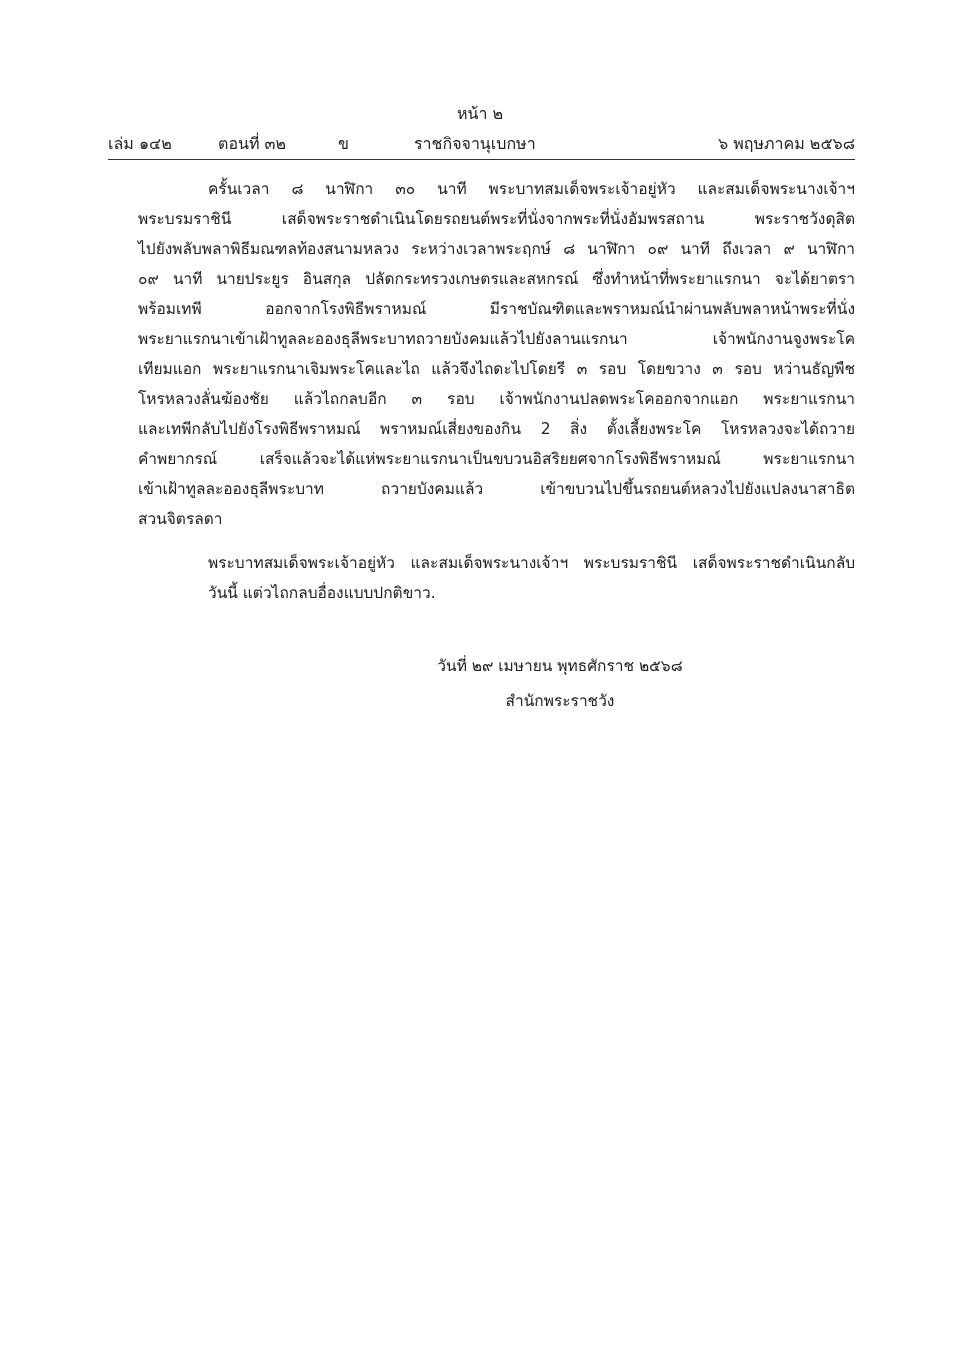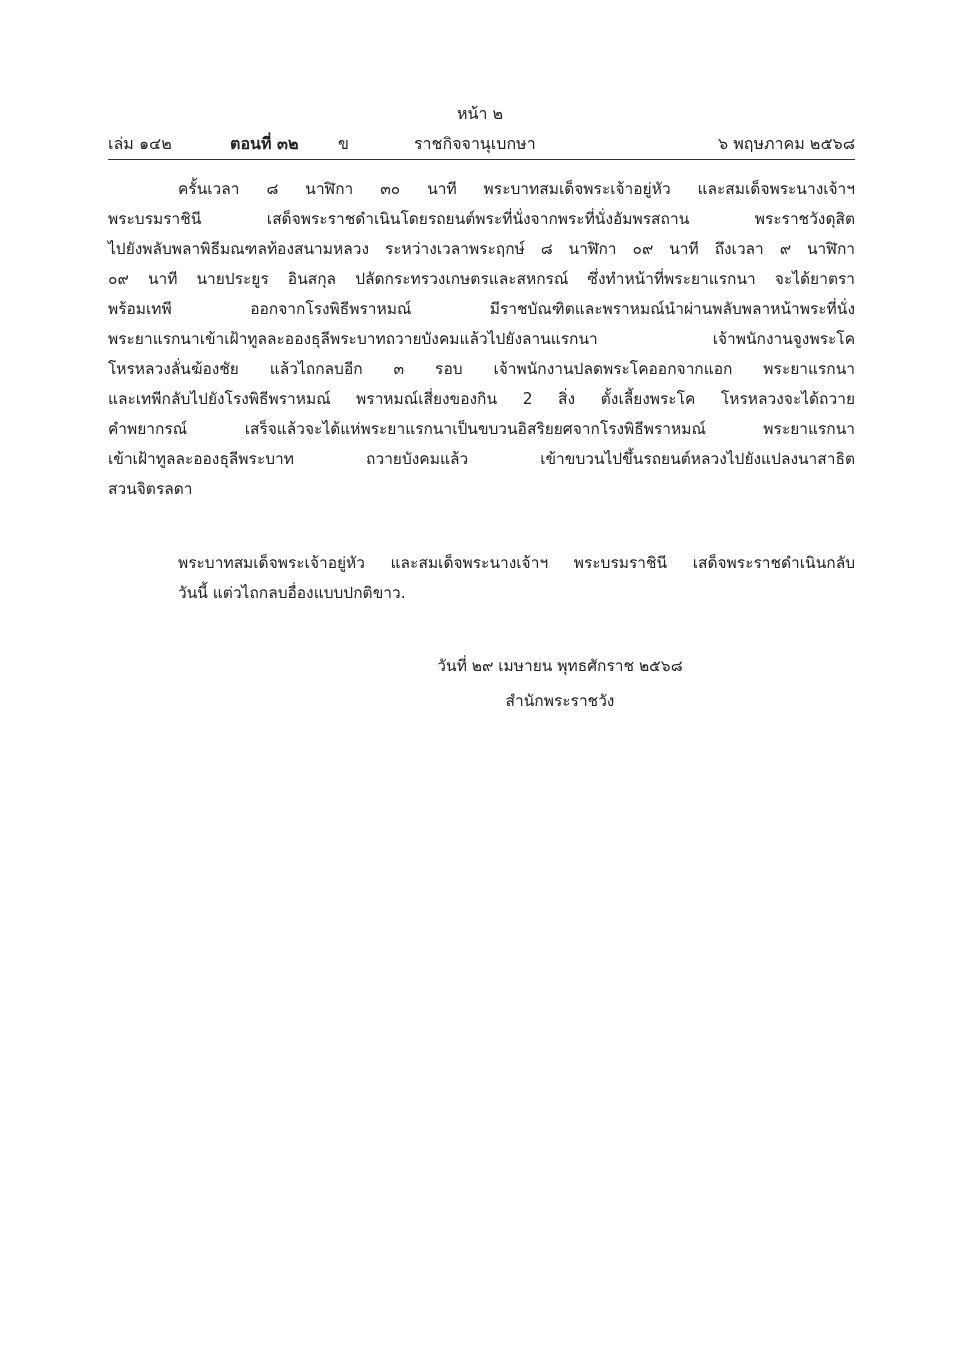--- a/index.html
+++ b/index.html
@@ -60,20 +60,21 @@
       line-height: 30px;
       margin: 0;
     }
     .line {
       display: block;
       white-space: nowrap;
       text-align: justify;
       text-align-last: justify;
       height: 30px;
       overflow: visible;
+      margin-left: 30px;
     }
     .line.last {
       text-align-last: left;
     }
     .indent {
       padding-left: 70px;
     }
     .para2 {
       left: 178px;
       width: 677px;
@@ -89,35 +90,36 @@
   </style>
 </head>
 <body>
 
 <div class="page">
 
   <div class="page-number">หน้า ๒</div>
 
   <div class="header-row">
     <span style="left:0px;">เล่ม ๑๔๒</span>
-    <span style="left:122px;font-weight:bold;">ตอนที่ ๓๒</span>
+    <span style="left:110px;">ตอนที่ ๓๒</span>
     <span style="left:230px;">ข</span>
     <span style="left:306px;">ราชกิจจานุเบกษา</span>
     <span style="right:0px;">๖ พฤษภาคม ๒๕๖๘</span>
   </div>
 
   <div class="rule"></div>
 
   <div class="body-text" style="top:174px;">
     <span class="line indent">ครั้นเวลา ๘ นาฬิกา ๓๐ นาที พระบาทสมเด็จพระเจ้าอยู่หัว และสมเด็จพระนางเจ้าฯ</span>
     <span class="line">พระบรมราชินี เสด็จพระราชดำเนินโดยรถยนต์พระที่นั่งจากพระที่นั่งอัมพรสถาน พระราชวังดุสิต</span>
     <span class="line">ไปยังพลับพลาพิธีมณฑลท้องสนามหลวง ระหว่างเวลาพระฤกษ์ ๘ นาฬิกา ๐๙ นาที ถึงเวลา ๙ นาฬิกา</span>
     <span class="line">๐๙ นาที นายประยูร อินสกุล ปลัดกระทรวงเกษตรและสหกรณ์ ซึ่งทำหน้าที่พระยาแรกนา จะได้ยาตรา</span>
     <span class="line">พร้อมเทพี ออกจากโรงพิธีพราหมณ์ มีราชบัณฑิตและพราหมณ์นำผ่านพลับพลาหน้าพระที่นั่ง</span>
     <span class="line">พระยาแรกนาเข้าเฝ้าทูลละอองธุลีพระบาทถวายบังคมแล้วไปยังลานแรกนา เจ้าพนักงานจูงพระโค</span>
+    <span class="line">เทียมแอก พระยาแรกนาเจิมพระโคและไถ แล้วจึงไถดะไปโดยรี ๓ รอบ โดยขวาง ๓ รอบ หว่านธัญพืช</span>
     <span class="line">โหรหลวงลั่นฆ้องชัย แล้วไถกลบอีก ๓ รอบ เจ้าพนักงานปลดพระโคออกจากแอก พระยาแรกนา</span>
     <span class="line">และเทพีกลับไปยังโรงพิธีพราหมณ์ พราหมณ์เสี่ยงของกิน 2 สิ่ง ตั้งเลี้ยงพระโค โหรหลวงจะได้ถวาย</span>
     <span class="line">คำพยากรณ์ เสร็จแล้วจะได้แห่พระยาแรกนาเป็นขบวนอิสริยยศจากโรงพิธีพราหมณ์ พระยาแรกนา</span>
     <span class="line">เข้าเฝ้าทูลละอองธุลีพระบาท ถวายบังคมแล้ว เข้าขบวนไปขึ้นรถยนต์หลวงไปยังแปลงนาสาธิต</span>
     <span class="line last">สวนจิตรลดา</span>
   </div>
 
   <div class="body-text para2" style="top:548px;">
     <span class="line">พระบาทสมเด็จพระเจ้าอยู่หัว และสมเด็จพระนางเจ้าฯ พระบรมราชินี เสด็จพระราชดำเนินกลับ</span>
     <span class="line last">วันนี้ แต่วไถกลบอื่องแบบปกติขาว.</span>

